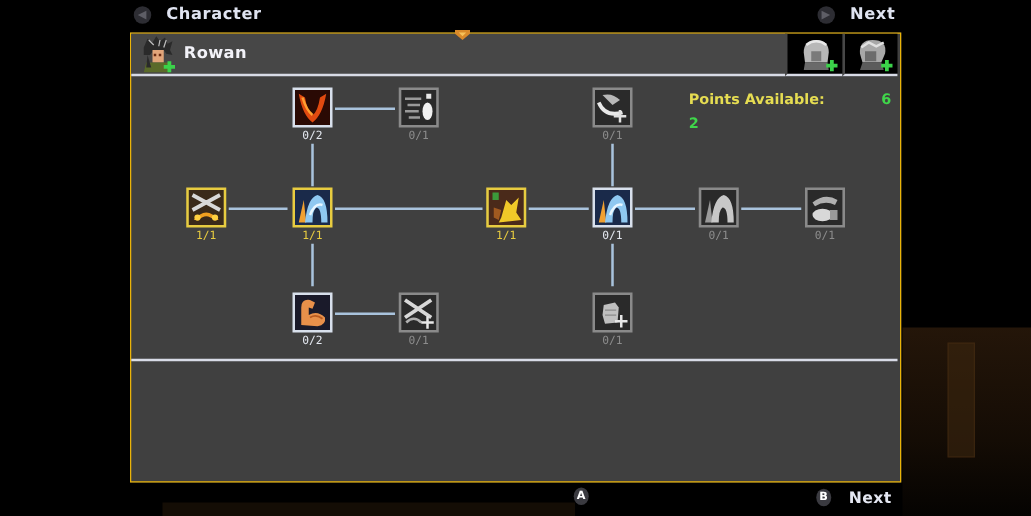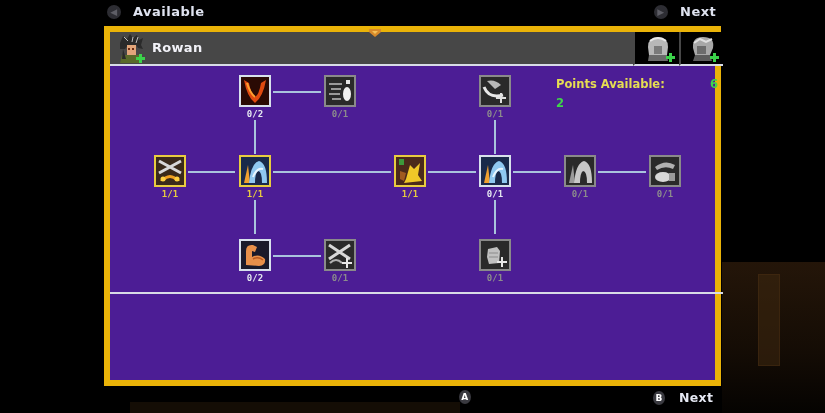--- a/index.html
+++ b/index.html
@@ -29,21 +29,21 @@
   
   .nav { position:absolute; top:4px; display:flex; align-items:center; gap:12px;
     font-size:13px; letter-spacing:0.5px; color:#dfe3f0; }
   .nav.prev { left:107px; }
   .nav.next { left:654px; }
   .btn-glyph { width:14px; height:14px; border-radius:50%; background:#2d2d33;
     color:#5e5e66; font-size:9px; line-height:14px; text-align:center; }
 
   
   .panel { position:absolute; left:104px; top:26px; width:617px; height:360px;
-    border:6px solid #eab308; box-sizing:border-box; background:#4c1d95; }
+    border:1px solid #eab308; box-sizing:border-box; background:#404040; }
   .header-bar { position:absolute; left:0; top:0; width:523px; height:34px;
     background:#474747; border-bottom:2px solid #d8dbe6; box-sizing:border-box; }
   .portrait { position:absolute; left:4px; top:1px; width:34px; height:30px; }
   .char-name { position:absolute; left:42px; top:8px; font-size:13px; color:#f2f2f8; letter-spacing:0.3px; }
   .marker { position:absolute; left:259px; top:-3px; width:12px; height:8px; }
   .char-tab { position:absolute; top:0; width:46px; height:34px; background:#000;
     border-left:2px solid #474747; box-sizing:border-box; border-bottom:2px solid #d8dbe6; }
   .char-tab.t1 { left:523px; }
   .char-tab.t2 { left:569px; width:44px; }
   .plus { position:absolute; width:9px; height:9px; }
@@ -63,21 +63,21 @@
   .link.h { height:2px; }
   .link.v { width:2px; }
 
   .node { position:absolute; width:32px; height:32px; box-sizing:border-box; }
   .node .frame { position:absolute; inset:0; border:2px solid; box-sizing:border-box; }
   .node.gold .frame { border-color:#e8cc40; }
   .node.white .frame { border-color:#d8e0ec; }
   .node.gray .frame { border-color:#8a8a8a; }
   .node .art { position:absolute; left:2px; top:2px; width:28px; height:28px; overflow:hidden; }
   .node .rank { position:absolute; top:34px; left:-10px; width:52px; text-align:center;
-    font-family:"DejaVu Sans Mono", monospace; font-size:9px; font-weight:bold; }
+    font-family:"DejaVu Sans Mono", monospace; font-size:9px; font-weight:normal; }
   .node.gold .rank { color:#e8cc40; }
   .node.white .rank { color:#e4e8f0; }
   .node.gray .rank { color:#8c8c8c; }
 
   .footer { position:absolute; top:390px; display:flex; align-items:center; gap:14px;
     font-size:12.5px; color:#e4e7f2; letter-spacing:0.3px; }
   .footer .key { width:12px; height:14px; border-radius:50%; background:#3a3a40; color:#fff;
     font-size:9px; line-height:14px; text-align:center; }
   .footer.a { left:459px; }
   .footer.b { left:653px; }
@@ -85,21 +85,21 @@
 </head>
 <body>
 
 <div class="bg-wall"></div>
 <div class="bg-floor"></div>
 <div class="torch" style="left:330px;top:320px;"></div>
 <div class="torch" style="left:605px;top:352px;"></div>
 
 <div class="nav prev">
   <span class="btn-glyph">◀</span>
-  <span>Available</span>
+  <span>Character</span>
 </div>
 <div class="nav next">
   <span class="btn-glyph">▶</span>
   <span>Next</span>
 </div>
 
 <div class="panel">
 
   <div class="header-bar">
     <svg class="portrait" viewBox="0 0 34 30">

